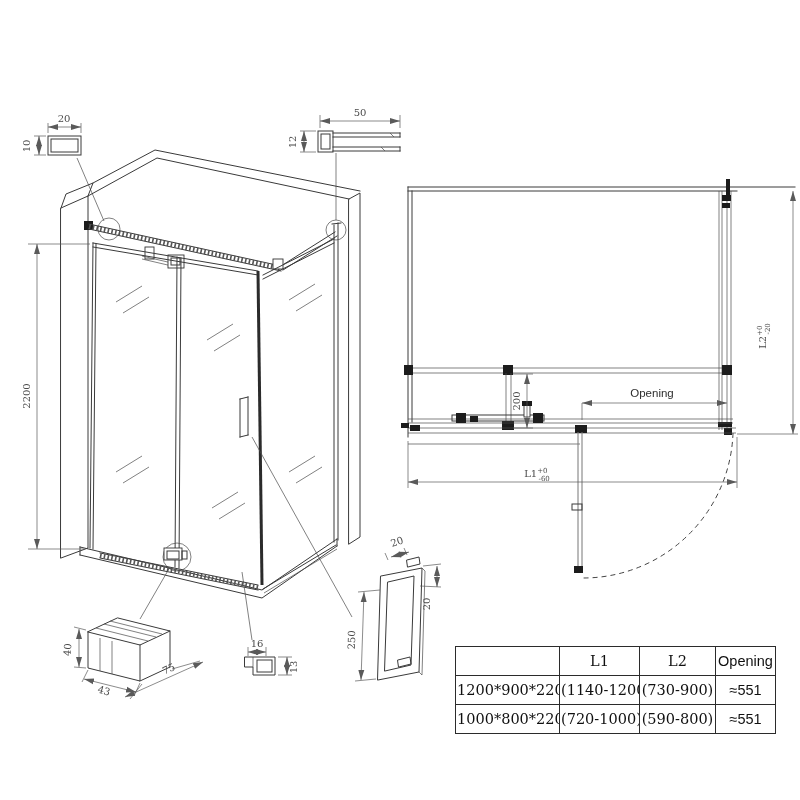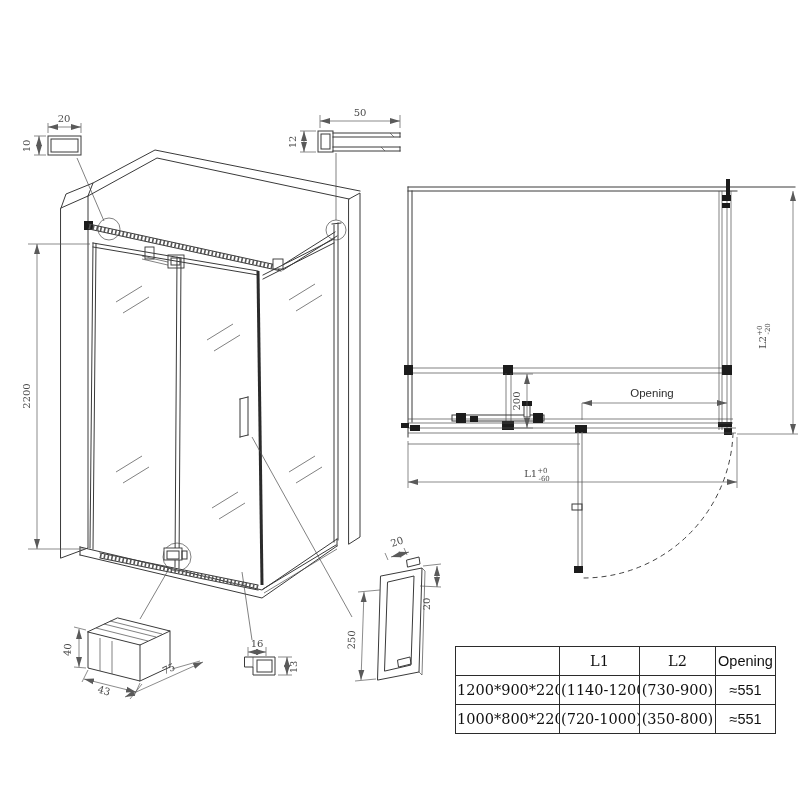--- a/index.html
+++ b/index.html
@@ -286,19 +286,19 @@
   <tbody>
     <tr>
       <td>1200*900*2200</td>
       <td>(1140-1200)</td>
       <td>(730-900)</td>
       <td>≈551</td>
     </tr>
     <tr>
       <td>1000*800*2200</td>
       <td>(720-1000)</td>
-      <td>(350-800)</td>
+      <td>(590-800)</td>
       <td>≈551</td>
     </tr>
   </tbody>
 </table>
 
 </div>
 
 </body></html>

